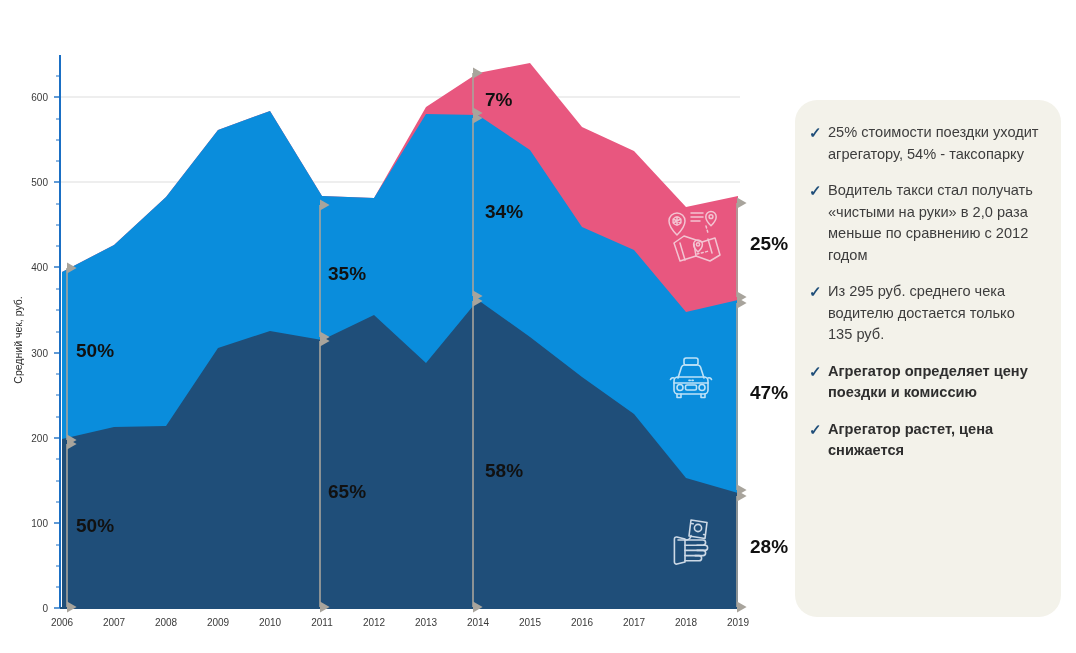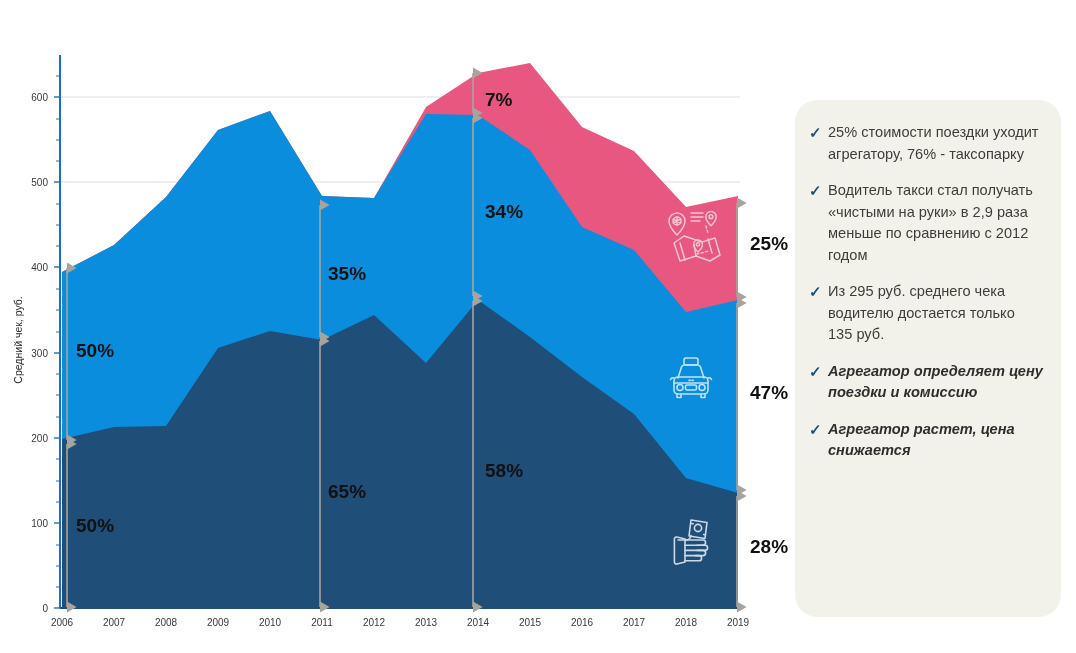--- a/index.html
+++ b/index.html
@@ -76,21 +76,20 @@
   .note-text {
     flex: 1 1 auto;
     font-size: 14.6px;
     line-height: 21.5px;
     color: #3d3d3d;
     font-family: "Liberation Sans", sans-serif;
   }
   .note-text.bold {
     font-weight: bold;
     color: #2e2e2e;
-    font-style: italic;
   }
 </style>
 </head>
 <body>
 
 <div id="chart-panel">
   <svg id="chart-svg" width="790" height="653" viewBox="0 0 790 653">
 
     <g>
       <line x1="60" y1="97" x2="740" y2="97" stroke="#dddddd" stroke-width="1"></line>
@@ -244,25 +243,25 @@
       <path d="M13,32.4 h18 a2.6,2.6 0 0 1 0,5.2 h-8"></path>
       <path d="M13,37.6 h14 a2.6,2.6 0 0 1 0,5.2 H13"></path>
       <path d="M13,21 v23 l-8,2 a2,2 0 0 1 -2.6,-2 V21 a2,2 0 0 1 2.4,-2 Z"></path>
     </g>
   </svg>
 </div>
 
 <div id="notes-panel">
   <div class="note-item">
     <span class="note-check">✓</span>
-    <span class="note-text">25% стоимости поездки уходит агрегатору, 76% - таксопарку</span>
-  </div>
-  <div class="note-item">
-    <span class="note-check">✓</span>
-    <span class="note-text">Водитель такси стал получать «чистыми на руки» в 2,9 раза меньше по сравнению с 2012 годом</span>
+    <span class="note-text">25% стоимости поездки уходит агрегатору, 54% - таксопарку</span>
+  </div>
+  <div class="note-item">
+    <span class="note-check">✓</span>
+    <span class="note-text">Водитель такси стал получать «чистыми на руки» в 2,0 раза меньше по сравнению с 2012 годом</span>
   </div>
   <div class="note-item">
     <span class="note-check">✓</span>
     <span class="note-text">Из 295 руб. среднего чека  водителю достается только 135 руб.</span>
   </div>
   <div class="note-item">
     <span class="note-check">✓</span>
     <span class="note-text bold">Агрегатор определяет цену поездки и комиссию</span>
   </div>
   <div class="note-item">

